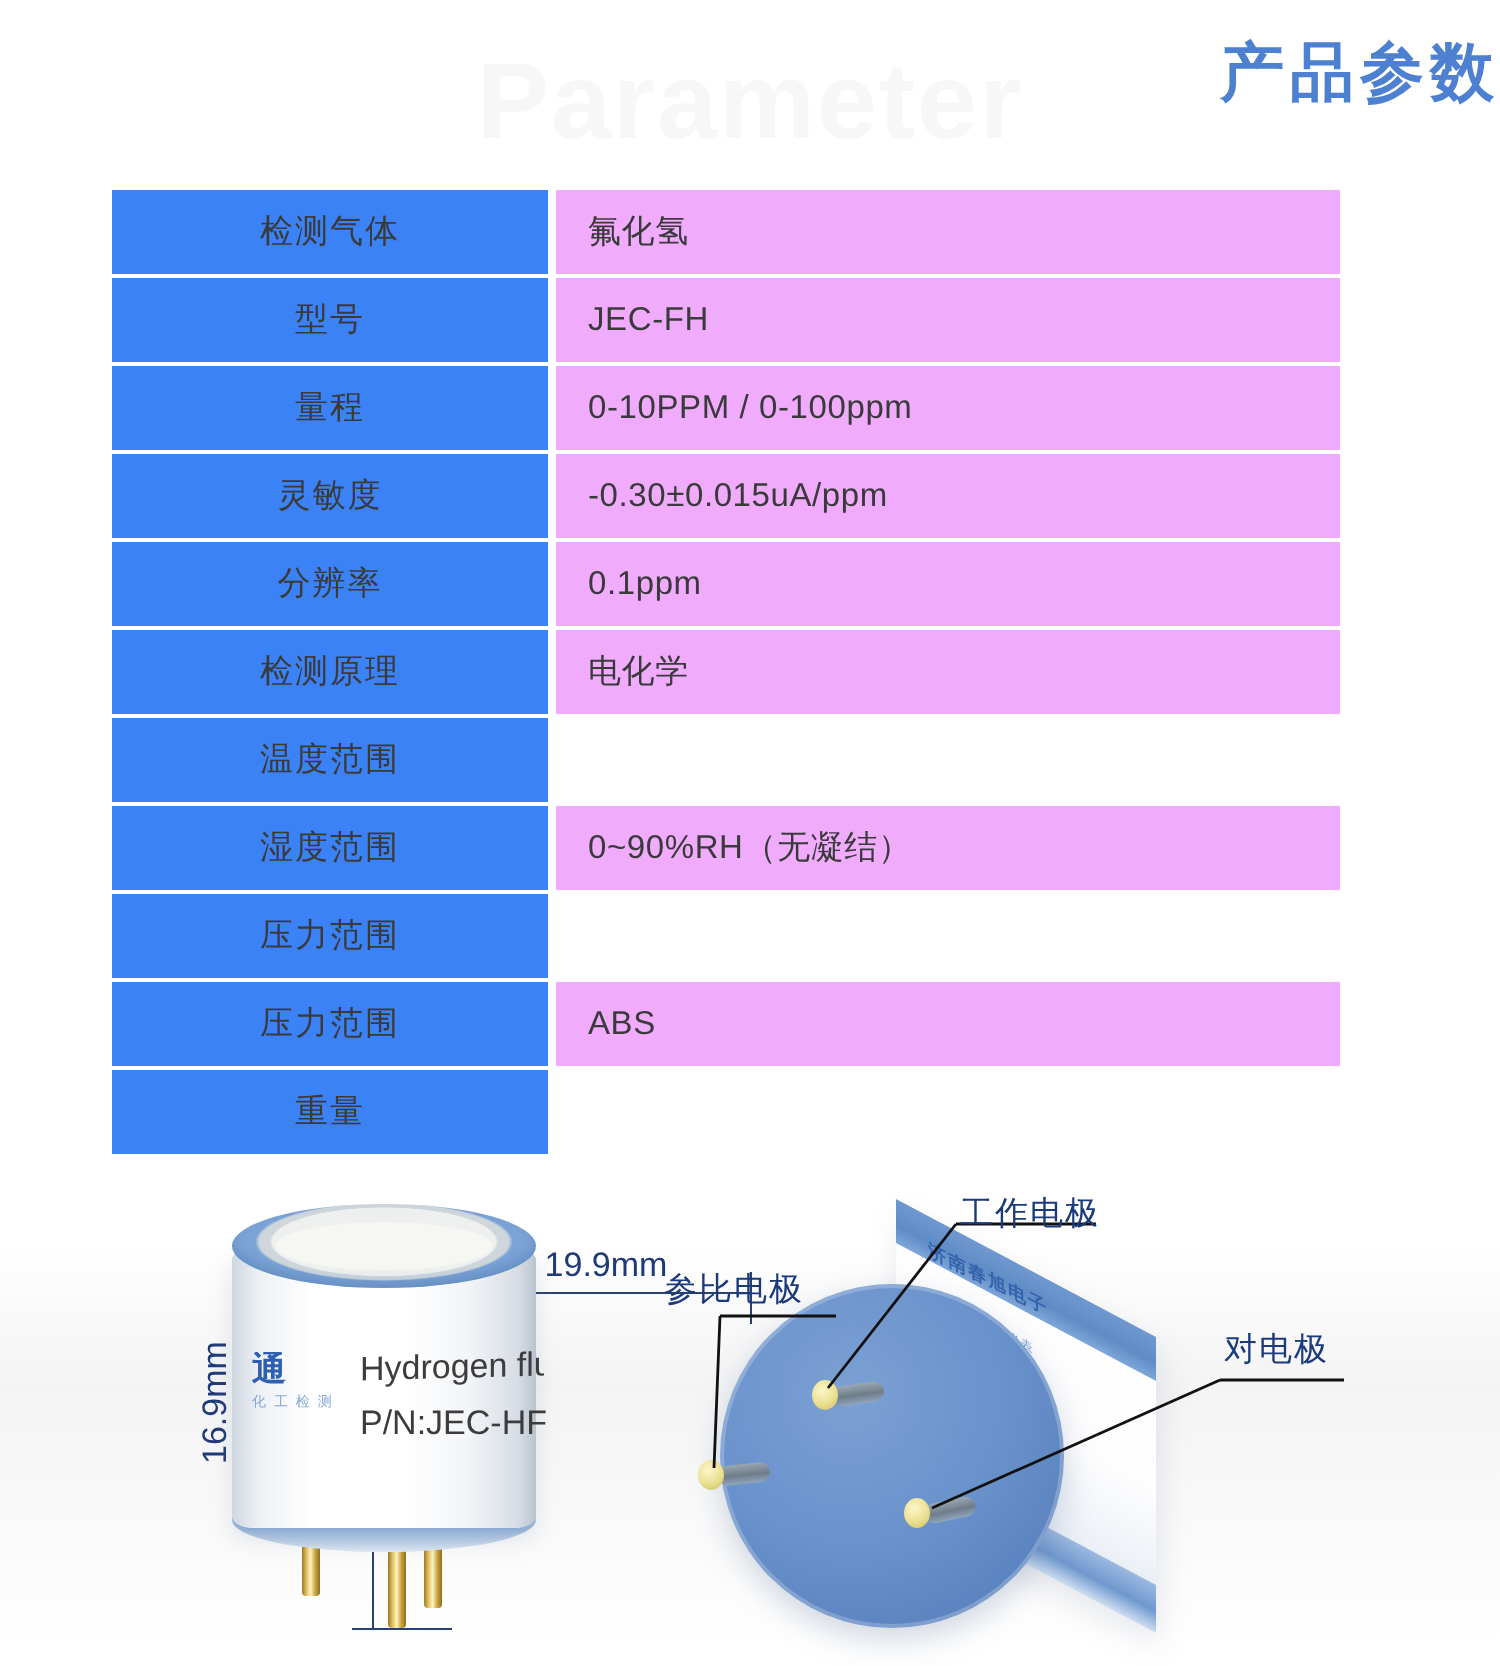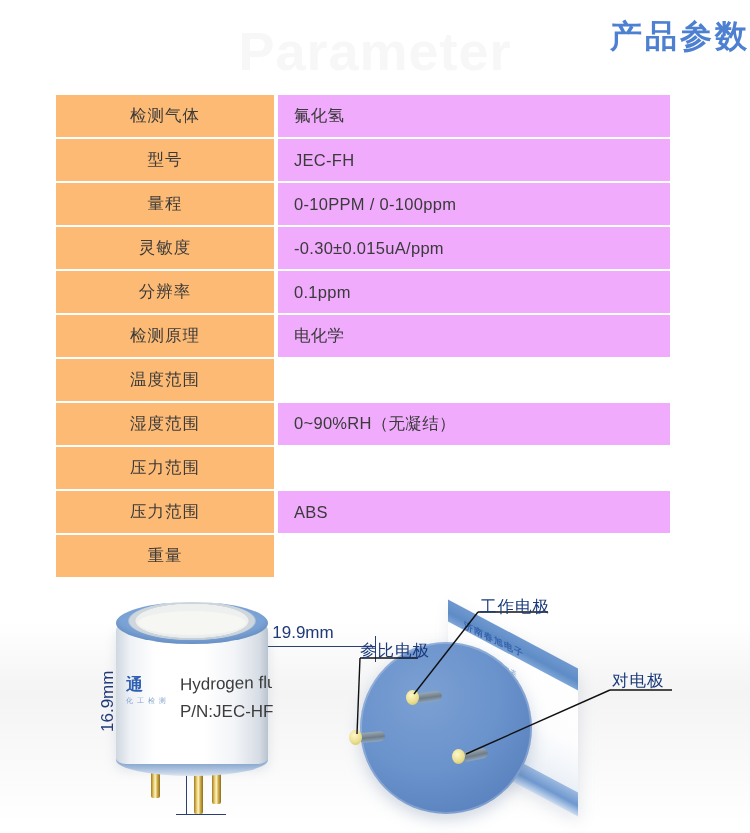--- a/index.html
+++ b/index.html
@@ -61,21 +61,21 @@
   }
 
   .spec-row {
     display: flex;
     height: 42px;
     margin-bottom: 2px;
   }
 
   .spec-label {
     width: 218px;
-    background: #fdba74;
+    background: #3b82f6;
     display: flex;
     align-items: center;
     justify-content: center;
     font-size: 16.5px;
     color: #3a3a3a;
     letter-spacing: 1px;
     flex: 0 0 218px;
   }
 
   .spec-gap { width: 4px; flex: 0 0 4px; }
@@ -398,22 +398,22 @@
 
   .callout-label {
     position: absolute;
     font-size: 16.5px;
     color: #1a3a7a;
     font-weight: 500;
     white-space: nowrap;
     letter-spacing: 1px;
   }
   .cl-work    { left: 128px; top: -2px; }
-  .cl-ref     { left: -20px; top: 42px; margin-left: 28px; }
-  .cl-counter { left: 260px; top: 72px; }
+  .cl-ref     { left: -20px; top: 36px; }
+  .cl-counter { left: 260px; top: 66px; }
 
   .callout-svg {
     position: absolute;
     left: 0; top: 0;
     width: 380px; height: 230px;
     overflow: visible;
     pointer-events: none;
   }
 </style>
 </head>

